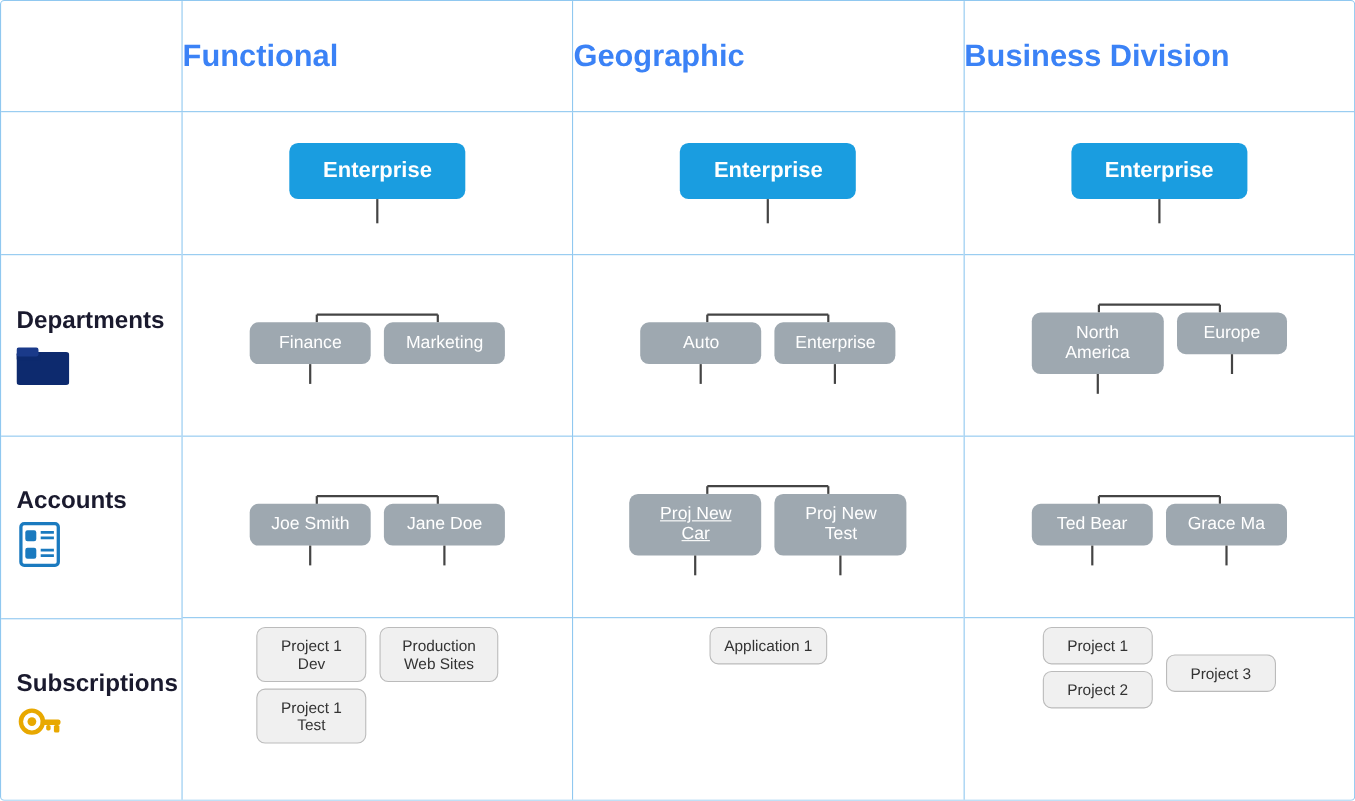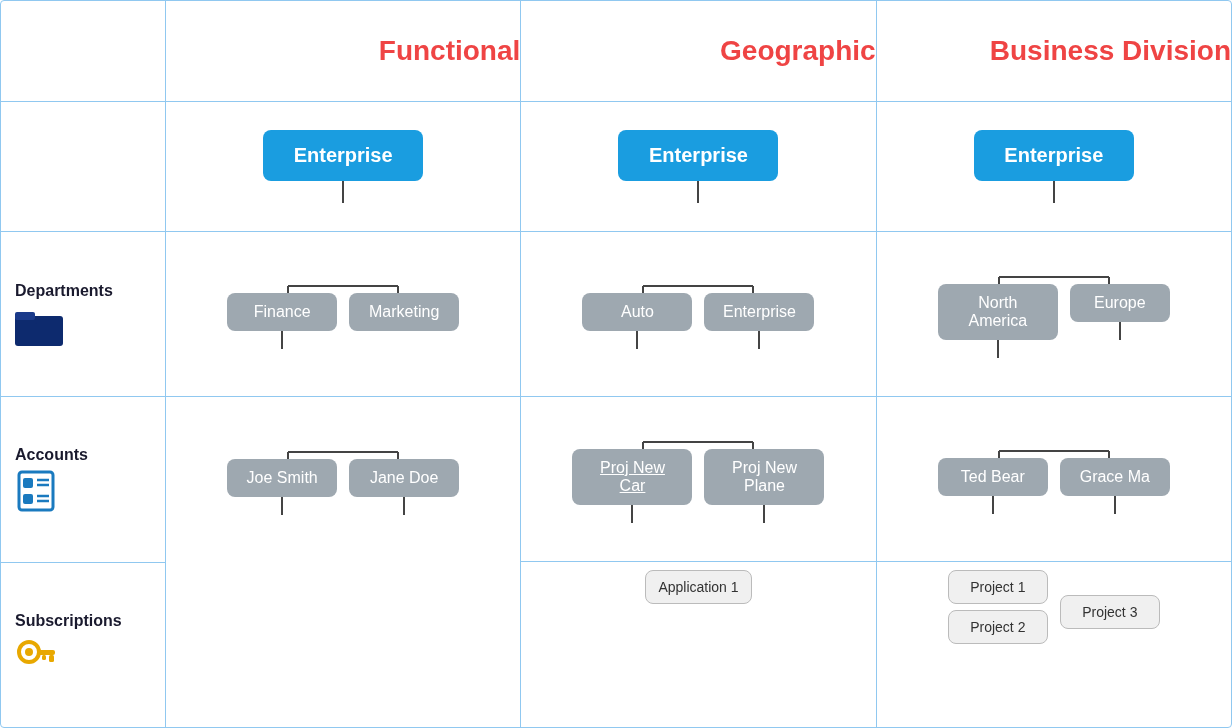--- a/index.html
+++ b/index.html
@@ -30,25 +30,25 @@
     .header-label-spacer {
       width: 165px;
       min-width: 165px;
       border-right: 1.5px solid #90c8f0;
     }
 
     .header-col {
       flex: 1;
       display: flex;
       align-items: center;
-      justify-content: flex-end;
+      justify-content: flex-start;
       border-right: 1.5px solid #90c8f0;
       font-size: 28px;
       font-weight: 700;
-      color: #ef4444;
+      color: #3b82f6;
     }
     .header-col:last-child {
       border-right: none;
     }
 
     
     .content-area {
       display: flex;
       flex: 1;
     }
@@ -69,21 +69,21 @@
       flex-direction: column;
       align-items: flex-start;
       justify-content: center;
       padding: 12px 14px;
     }
     .label-cell:last-child {
       border-bottom: none;
     }
 
     .label-text {
-      font-size: 16px;
+      font-size: 22px;
       font-weight: 700;
       color: #1a1a2e;
       margin-bottom: 6px;
     }
 
     
     .diagram-cols {
       flex: 1;
       display: flex;
     }
@@ -307,20 +307,37 @@
                 <div class="vert-line" style="height:18px;"></div>
               </div>
               <div class="branch">
                 <div class="node-gray">Jane Doe</div>
                 <div class="vert-line" style="height:18px;"></div>
               </div>
             </div>
           </div>
         </div>
 
+        <div class="diagram-row row-subs" style="border-bottom:none;">
+          <div style="display:flex;align-items:flex-start;justify-content:center;width:100%;height:100%;padding:8px 8px 8px 8px;">
+            <div style="display:flex;gap:12px;align-items:flex-start;justify-content:center;width:220px;">
+
+              <div style="display:flex;flex-direction:column;align-items:center;">
+                <div style="display:flex;flex-direction:column;gap:6px;">
+                  <div class="node-light">Project 1 Dev</div>
+                  <div class="node-light">Project 1 Test</div>
+                </div>
+              </div>
+
+              <div style="display:flex;flex-direction:column;align-items:center;">
+                <div class="node-light">Production Web Sites</div>
+              </div>
+            </div>
+          </div>
+        </div>
 
       </div>
 
       <div class="diagram-col">
 
         <div class="diagram-row row-enterprise">
           <div class="section-enterprise">
             <div class="branch">
               <div class="node-blue">Enterprise</div>
               <div class="vert-line" style="height:22px;"></div>
@@ -356,21 +373,21 @@
                 <line x1="55" y1="7" x2="55" y2="14" stroke="#444" stroke-width="2"></line>
                 <line x1="165" y1="7" x2="165" y2="14" stroke="#444" stroke-width="2"></line>
               </svg>
             </div>
             <div class="two-nodes-children">
               <div class="branch">
                 <div class="node-gray" style="min-width:100px;max-width:120px;text-decoration:underline;">Proj New Car</div>
                 <div class="vert-line" style="height:18px;"></div>
               </div>
               <div class="branch">
-                <div class="node-gray" style="min-width:100px;max-width:120px;">Proj New Plane</div>
+                <div class="node-gray" style="min-width:100px;max-width:120px;">Proj New Test</div>
                 <div class="vert-line" style="height:18px;"></div>
               </div>
             </div>
           </div>
         </div>
 
         <div class="diagram-row row-subs" style="border-bottom:none;">
           <div style="display:flex;align-items:flex-start;justify-content:center;width:100%;height:100%;padding:8px;">
             <div style="display:flex;gap:12px;align-items:flex-start;justify-content:center;width:220px;">
               <div style="display:flex;flex-direction:column;align-items:center;">

